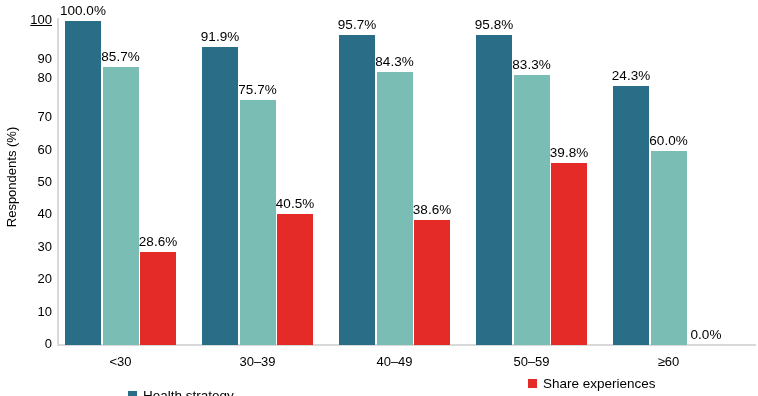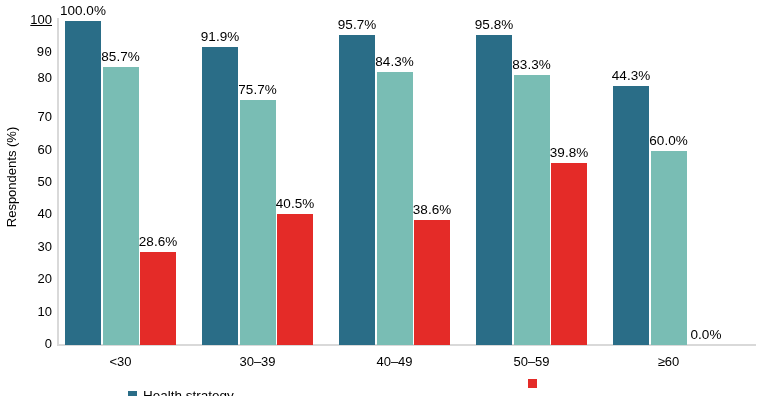--- a/index.html
+++ b/index.html
@@ -139,21 +139,21 @@
 <body>
 
 <div id="chart-root">
 
   <div class="y-axis-title-wrap">
     <span class="inner">Respondents (%)</span>
   </div>
 
   <div class="y-ticks" id="y-ticks">
       <div class="y-tick" style="top: 13px; text-decoration: underline;">100</div>
-      <div class="y-tick" style="top: 46px; font-family: Liberation Mono, monospace;">90</div>
+      <div class="y-tick" style="top: 52px;">90</div>
       <div class="y-tick" style="top: 71px; text-align: right;">80</div>
       <div class="y-tick" style="top: 110.2px;">70</div>
       <div class="y-tick" style="top: 142.6px;">60</div>
       <div class="y-tick" style="top: 175px;">50</div>
       <div class="y-tick" style="top: 207.4px;">40</div>
       <div class="y-tick" style="top: 239.8px;">30</div>
       <div class="y-tick" style="top: 272.2px;">20</div>
       <div class="y-tick" style="top: 304.6px;">10</div>
       <div class="y-tick" style="top: 337px;">0</div>
     </div>
@@ -180,37 +180,38 @@
       <div class="bar-label" style="width: 70px; left: 301.5px; top: 33.868px;">84.3%</div>
       <div class="bar s2" style="left: 356px; width: 36px; height: 125.064px; background: rgb(228, 43, 40);"></div>
       <div class="bar-label" style="width: 70px; left: 339px; top: 181.936px;">38.6%</div>
       <div class="bar s0" style="left: 418px; width: 36px; height: 310.392px; background: rgb(42, 109, 135);"></div>
       <div class="bar-label" style="width: 70px; left: 401px; top: -3.392px;">95.8%</div>
       <div class="bar s1" style="left: 455.5px; width: 36px; height: 269.892px; background: rgb(121, 189, 180);"></div>
       <div class="bar-label" style="width: 70px; left: 438.5px; top: 37.108px;">83.3%</div>
       <div class="bar s2" style="left: 493px; width: 36px; height: 182.412px; background: rgb(228, 43, 40);"></div>
       <div class="bar-label" style="width: 70px; left: 476px; top: 124.588px;">39.8%</div>
       <div class="bar s0" style="left: 555px; width: 36px; height: 259.2px; background: rgb(42, 109, 135);"></div>
-      <div class="bar-label" style="width: 70px; left: 538px; top: 47.8px;">44.3%</div>
+      <div class="bar-label" style="width: 70px; left: 538px; top: 47.8px;">24.3%</div>
       <div class="bar s1" style="left: 592.5px; width: 36px; height: 194.4px; background: rgb(121, 189, 180);"></div>
       <div class="bar-label" style="width: 70px; left: 575.5px; top: 112.6px;">60.0%</div>
       <div class="bar-label" style="width: 70px; left: 613px; top: 307px;">0.0%</div>
     </div>
 
   <div id="x-ticks">
       <div class="x-tick" style="width: 120px; left: 60.5px;">&lt;30</div>
       <div class="x-tick" style="width: 120px; left: 197.5px;">30–39</div>
       <div class="x-tick" style="width: 120px; left: 334.5px;">40–49</div>
       <div class="x-tick" style="width: 120px; left: 471.5px;">50–59</div>
       <div class="x-tick" style="width: 120px; left: 608.5px;">≥60</div>
     </div>
 
   <div class="legend" id="legend">
       <div class="legend-item" style="left: 128px; margin-top: 12px;">
         <span class="legend-swatch" style="background: rgb(42, 109, 135);"></span>
         <span class="legend-text">Health strategy</span>
       </div>
       <div class="legend-item" style="left: 528px;">
         <span class="legend-swatch" style="background: rgb(228, 43, 40);"></span>
+        <span class="legend-text">Share experiences</span>
       </div>
     </div>
 
 </div>
 
 </body></html>

